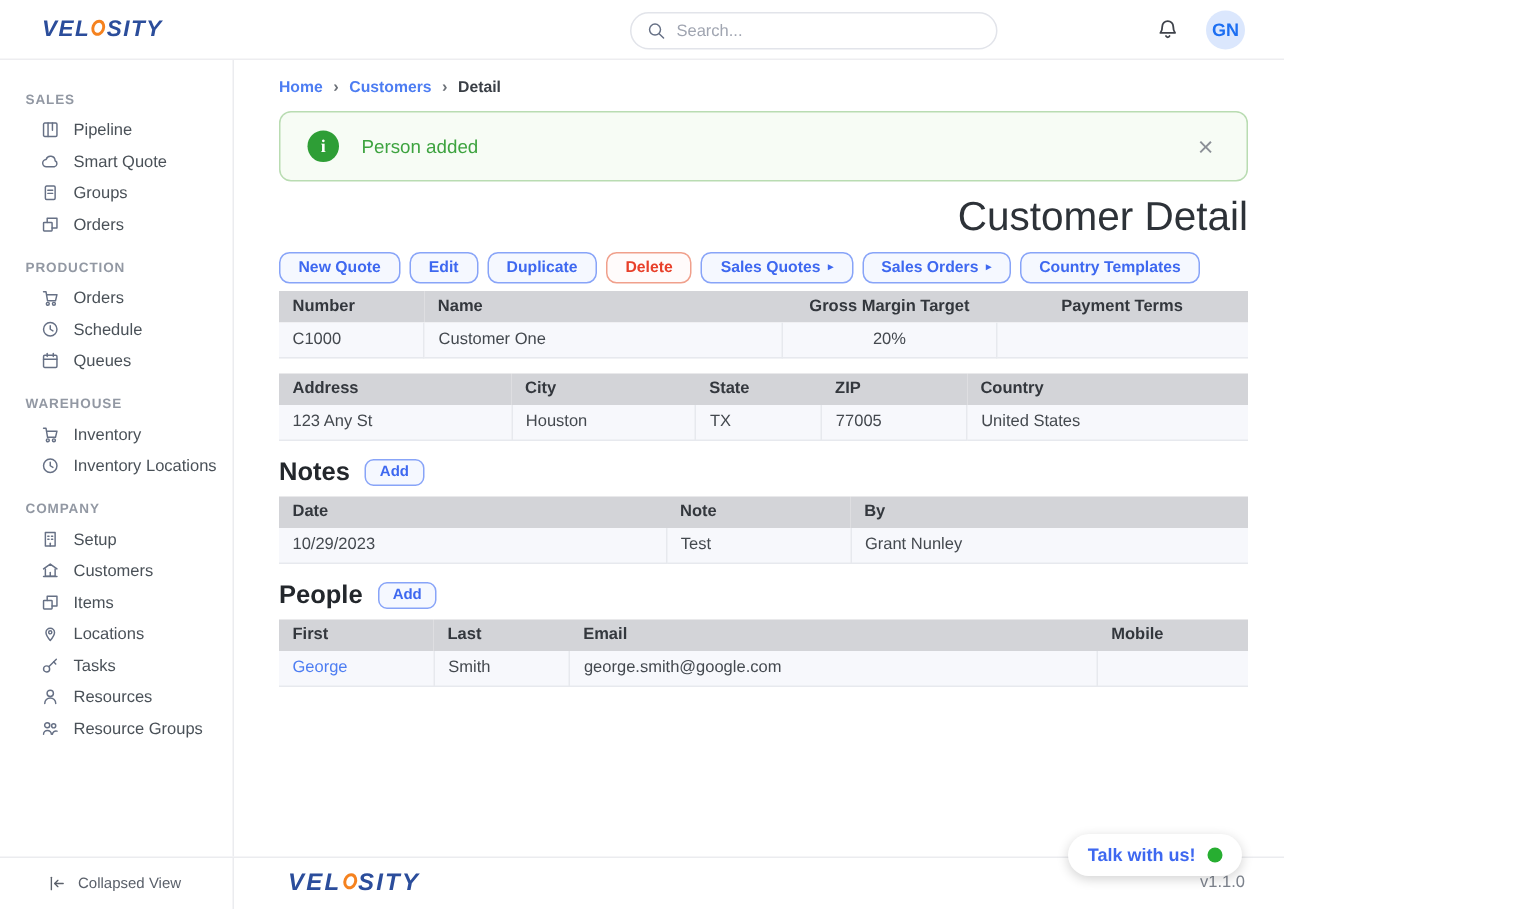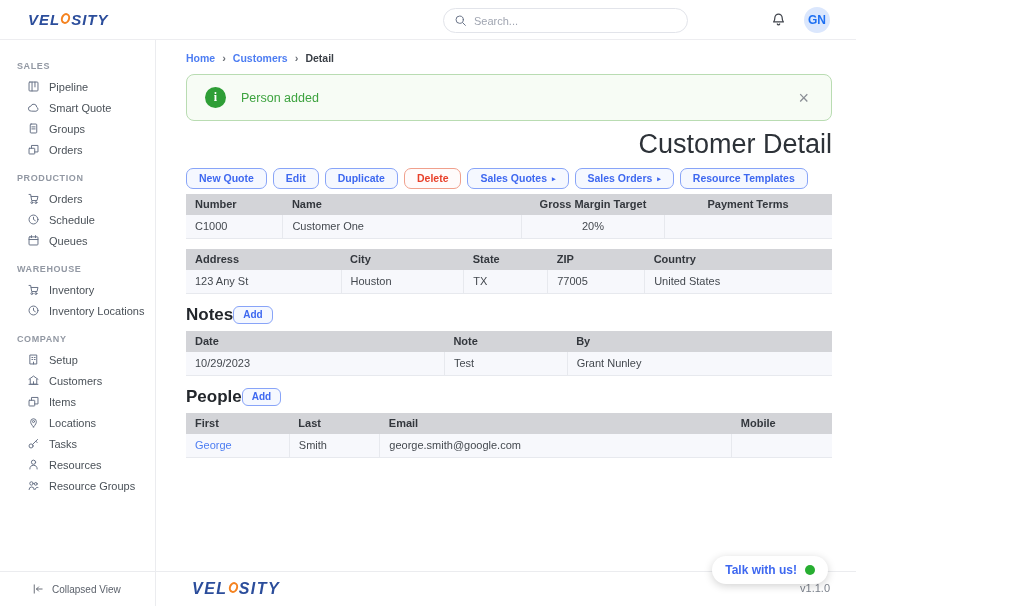--- a/index.html
+++ b/index.html
@@ -7,21 +7,21 @@
     font-family:"Liberation Sans", sans-serif; color:#3a3f46; }
   .app { display:flex; flex-direction:column; width:856px; height:606px; position:relative; }
 
   
   .topbar { height:40px; display:flex; align-items:center; padding:0 26px 0 28px;
     border-bottom:1px solid #ededf0; position:relative; flex:none; background:#fff; }
   .logo { font-style:italic; font-weight:bold; font-size:15px; letter-spacing:1px;
     color:#2b4d9b; display:flex; align-items:center; white-space:nowrap; }
   .logo-o { display:inline-block; width:9px; height:11px; border:2.5px solid #f5821f;
     border-radius:50% 50% 50% 50%; transform:rotate(22deg); margin:0 1px 3px 1px; }
-  .search { position:absolute; left:443px; top:8px; width:245px; height:25px;
+  .search { position:absolute; left:420px; top:8px; width:245px; height:25px;
     border:1px solid #e2e4ea; border-radius:13px; display:flex; align-items:center;
     padding:0 10px; gap:7px; background:#fff; }
   .search input { border:none; outline:none; flex:1; font-size:11px; color:#3a3f46;
     font-family:"Liberation Sans", sans-serif; background:transparent; }
   .search input::placeholder { color:#a0a5b1; }
   .top-right { margin-left:auto; display:flex; align-items:center; gap:18px; }
   .avatar { width:26px; height:26px; border-radius:50%; background:#dbe7fd; color:#1d6ff2;
     font-weight:bold; font-size:12px; display:flex; align-items:center; justify-content:center; }
 
   
@@ -66,21 +66,21 @@
   
   table { width:100%; border-collapse:collapse; font-size:11px; table-layout:fixed; }
   th { background:#d3d4d8; color:#33373d; text-align:left; font-weight:bold;
     padding:4px 9px 5px; }
   td { background:#f7f8fc; color:#44494f; padding:5px 9px 6px;
     border-bottom:1px solid #e7e9ee; border-right:1px solid #e7e9ee; height:12px; }
   td:last-child { border-right:none; }
   .c { text-align:center; }
   .t-summary { margin-top:3px; }
   .t-address { margin-top:10px; }
-  .sec-head { display:flex; align-items:center; margin:11px 0 6px; }
+  .sec-head { display:flex; align-items:center; gap:10px; margin:11px 0 6px; }
   .sec-head h2 { font-size:17px; font-weight:800; color:#23272c; }
   .link { color:#4d7df2; cursor:pointer; }
 
   
   .footer { height:35px; flex:none; border-top:1px solid #ebecef; display:flex; align-items:center; }
   .footer-left { width:156px; flex:none; height:100%; border-right:1px solid #ebecef;
     display:flex; align-items:center; gap:8px; padding-left:32px; font-size:10px; color:#5b616b; cursor:pointer; }
   .footer-main { flex:1; display:flex; align-items:center; padding:0 26px 0 36px; }
   .footer-logo { font-size:16px; letter-spacing:1.5px; }
   .version { margin-left:auto; color:#7c828c; font-size:11px; align-self:flex-end; margin-bottom:4px; }
@@ -288,21 +288,21 @@
           </button>
         <button class="btn">
             <span>Sales Quotes</span>
             <span class="caret">▸</span>
           </button>
         <button class="btn">
             <span>Sales Orders</span>
             <span class="caret">▸</span>
           </button>
         <button class="btn">
-            <span>Resource Templates</span>
+            <span>Country Templates</span>
           </button>
       </div>
 
       <table class="t-summary">
         <colgroup>
             <col style="width:15%">
             <col style="width:37%">
             <col style="width:22%">
             <col style="width:26%">
           </colgroup>

